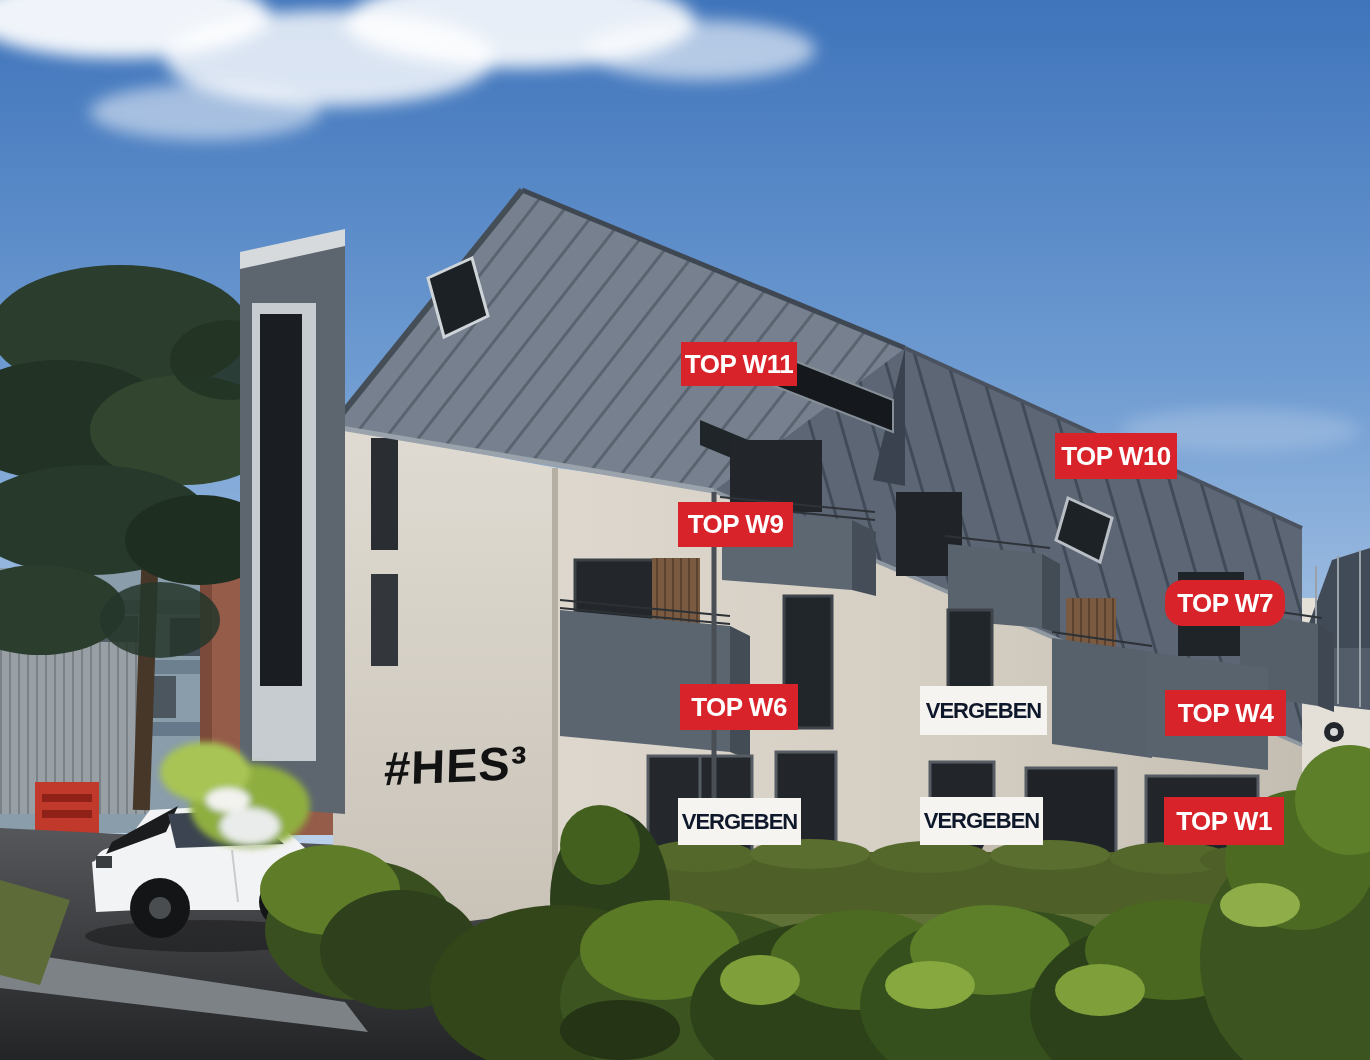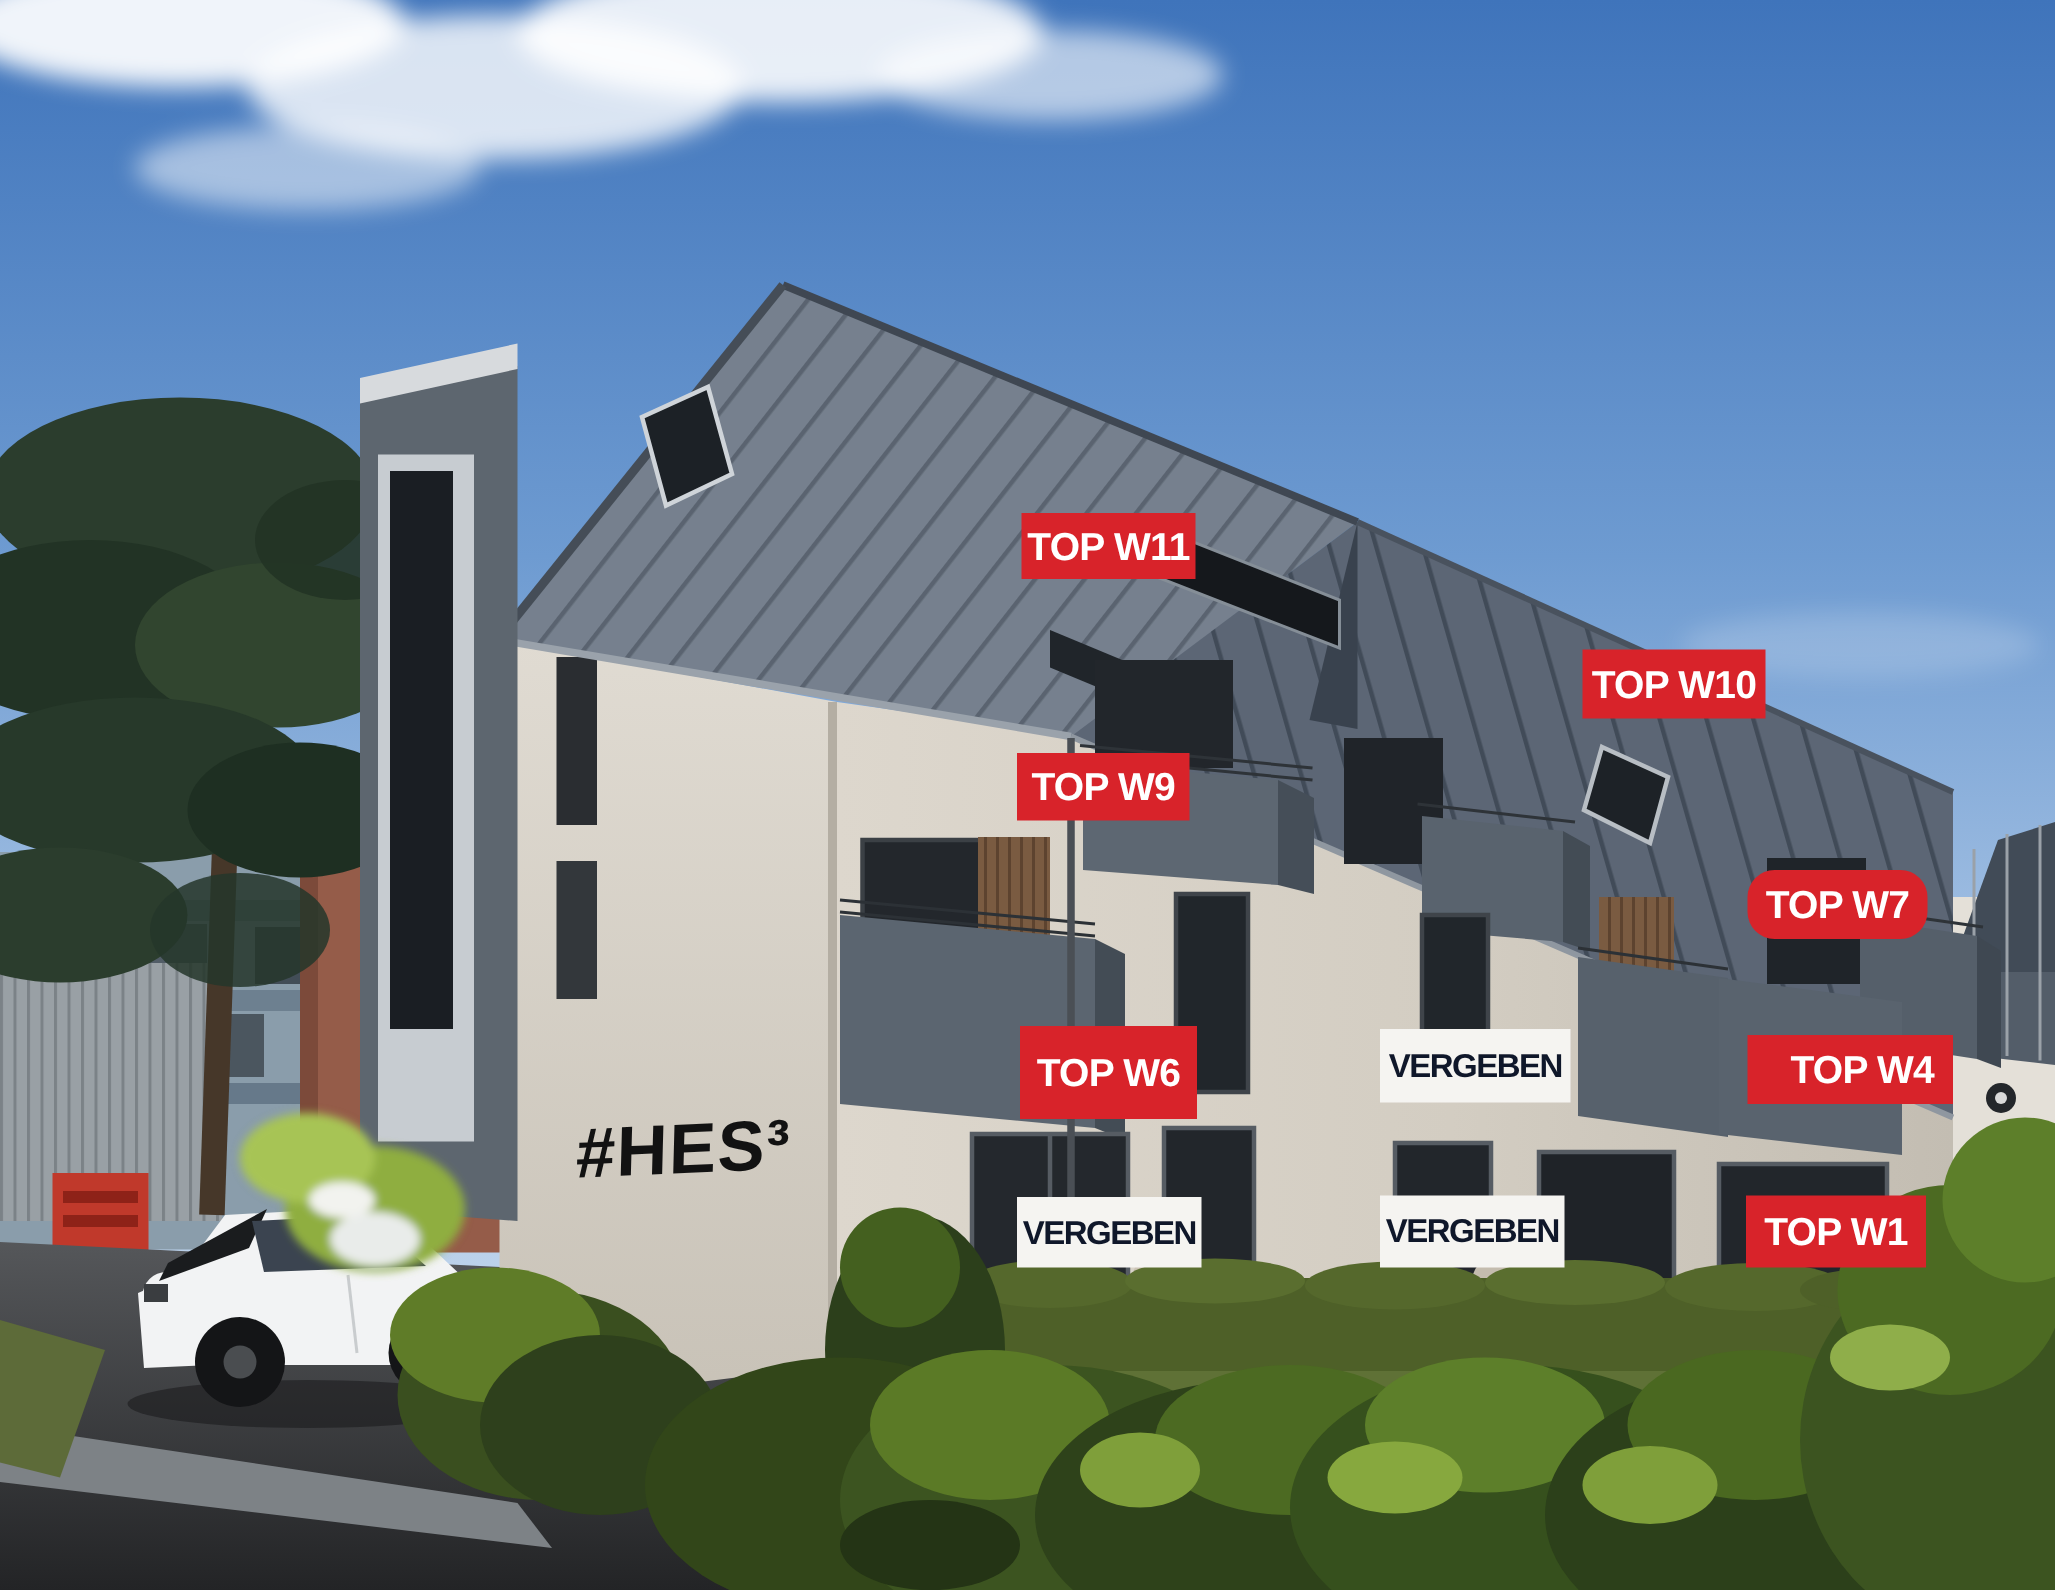--- a/index.html
+++ b/index.html
@@ -15,23 +15,23 @@
     letter-spacing:-0.5px;
     margin-left:23px;
   }
   .unit-label{background:#d8232a;color:#ffffff;font-size:26px;}
   .sold-label{background:#f5f4f1;color:#0f172a;font-size:22px;letter-spacing:-1px;}
   .p-w11{left:658px;top:342px;width:116px;height:44px;}
   .p-w10{left:1032px;top:433px;width:122px;height:46px;}
   .p-w9 {left:655px;top:502px;width:115px;height:45px;}
   .p-w8 {left:900px;top:528px;width:121px;height:49px;}
   .p-w7 {left:1142px;top:580px;width:120px;height:46px;border-radius:18px;}
-  .p-w6 {left:657px;top:684px;width:118px;height:62px;}
+  .p-w6 {left:657px;top:684px;width:118px;height:46px;}
   .p-v2m{left:897px;top:686px;width:127px;height:49px;}
-  .p-w4 {left:1142px;top:690px;width:121px;height:46px;padding-left:16px;}
+  .p-w4 {left:1142px;top:690px;width:121px;height:46px;}
   .p-v3l{left:655px;top:798px;width:123px;height:47px;}
   .p-v3m{left:897px;top:797px;width:123px;height:48px;}
   .p-w1 {left:1141px;top:797px;width:120px;height:48px;}
   
   .hes-logo{
     position:absolute;left:384px;top:738px;z-index:9;
     font-weight:bold;font-size:47px;color:#121212;letter-spacing:1px;
     transform:rotate(-2.5deg) skewX(-4deg);
   }
 </style>

